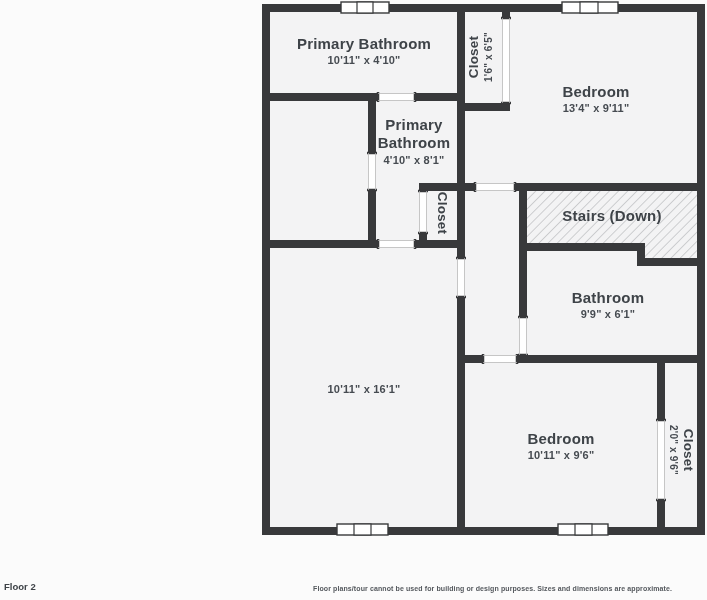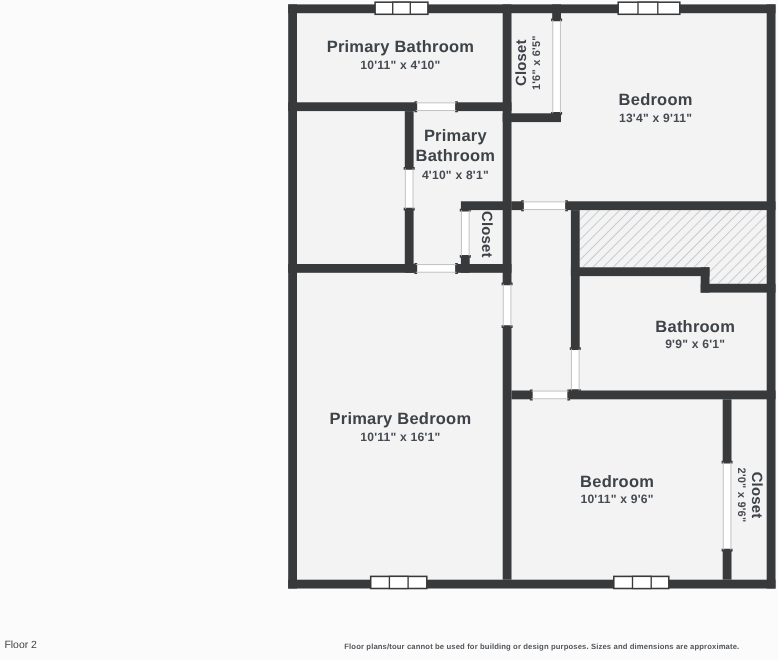--- a/index.html
+++ b/index.html
@@ -17,21 +17,21 @@
   .room-label.rot-cw{transform:translate(-50%,-50%) rotate(90deg);}
   .room-label.rot-ccw{transform:translate(-50%,-50%) rotate(-90deg);}
   .room-title{display:block;font-weight:700;font-size:15px;letter-spacing:.2px;}
   .room-title.small{font-size:13.5px;}
   .room-dims{display:block;font-weight:700;font-size:11px;color:#464b51;letter-spacing:.2px;margin-top:1px;}
   .room-dims.small{font-size:10px;}
   .footer-address{
     position:absolute;left:4px;top:562px;font-size:10.5px;font-weight:700;color:#3d4247;
   }
   .footer-floor{
-    position:absolute;left:4px;top:581px;font-size:9.5px;font-weight:400;color:#3d4247;
+    position:absolute;left:4px;top:581px;font-size:9.5px;font-weight:700;color:#3d4247;
   }
   .footer-disclaimer{
     position:absolute;left:313px;top:585px;font-size:7px;font-weight:700;color:#54585d;letter-spacing:.1px;
   }
 </style>
 </head>
 <body>
 
 <div class="plan">
 
@@ -180,28 +180,30 @@
 
   <div class="room-label wrap" style="left:414px;top:141px;width:92px;">
     <span class="room-title">Primary Bathroom</span>
     <span class="room-dims">4'10" x 8'1"</span>
   </div>
 
   <div class="room-label rot-cw" style="left:442px;top:213px;">
     <span class="room-title small">Closet</span>
   </div>
 
-
-  <div class="room-label" style="left:608px;top:305px;margin-left:24px;">
+  <div class="room-label" style="left:612px;top:216px;">
+    <span class="room-title">Stairs (Down)</span>
+  </div>
+
+  <div class="room-label" style="left:608px;top:305px;">
     <span class="room-title">Bathroom</span>
     <span class="room-dims">9'9" x 6'1"</span>
   </div>
 
   <div class="room-label" style="left:364px;top:389px;">
-    <span class="room-title">Primary Bedroom</span>
     <span class="room-dims">10'11" x 16'1"</span>
   </div>
 
   <div class="room-label" style="left:561px;top:446px;">
     <span class="room-title">Bedroom</span>
     <span class="room-dims">10'11" x 9'6"</span>
   </div>
 
   <div class="room-label rot-cw" style="left:681px;top:450px;">
     <span class="room-title small">Closet</span>

